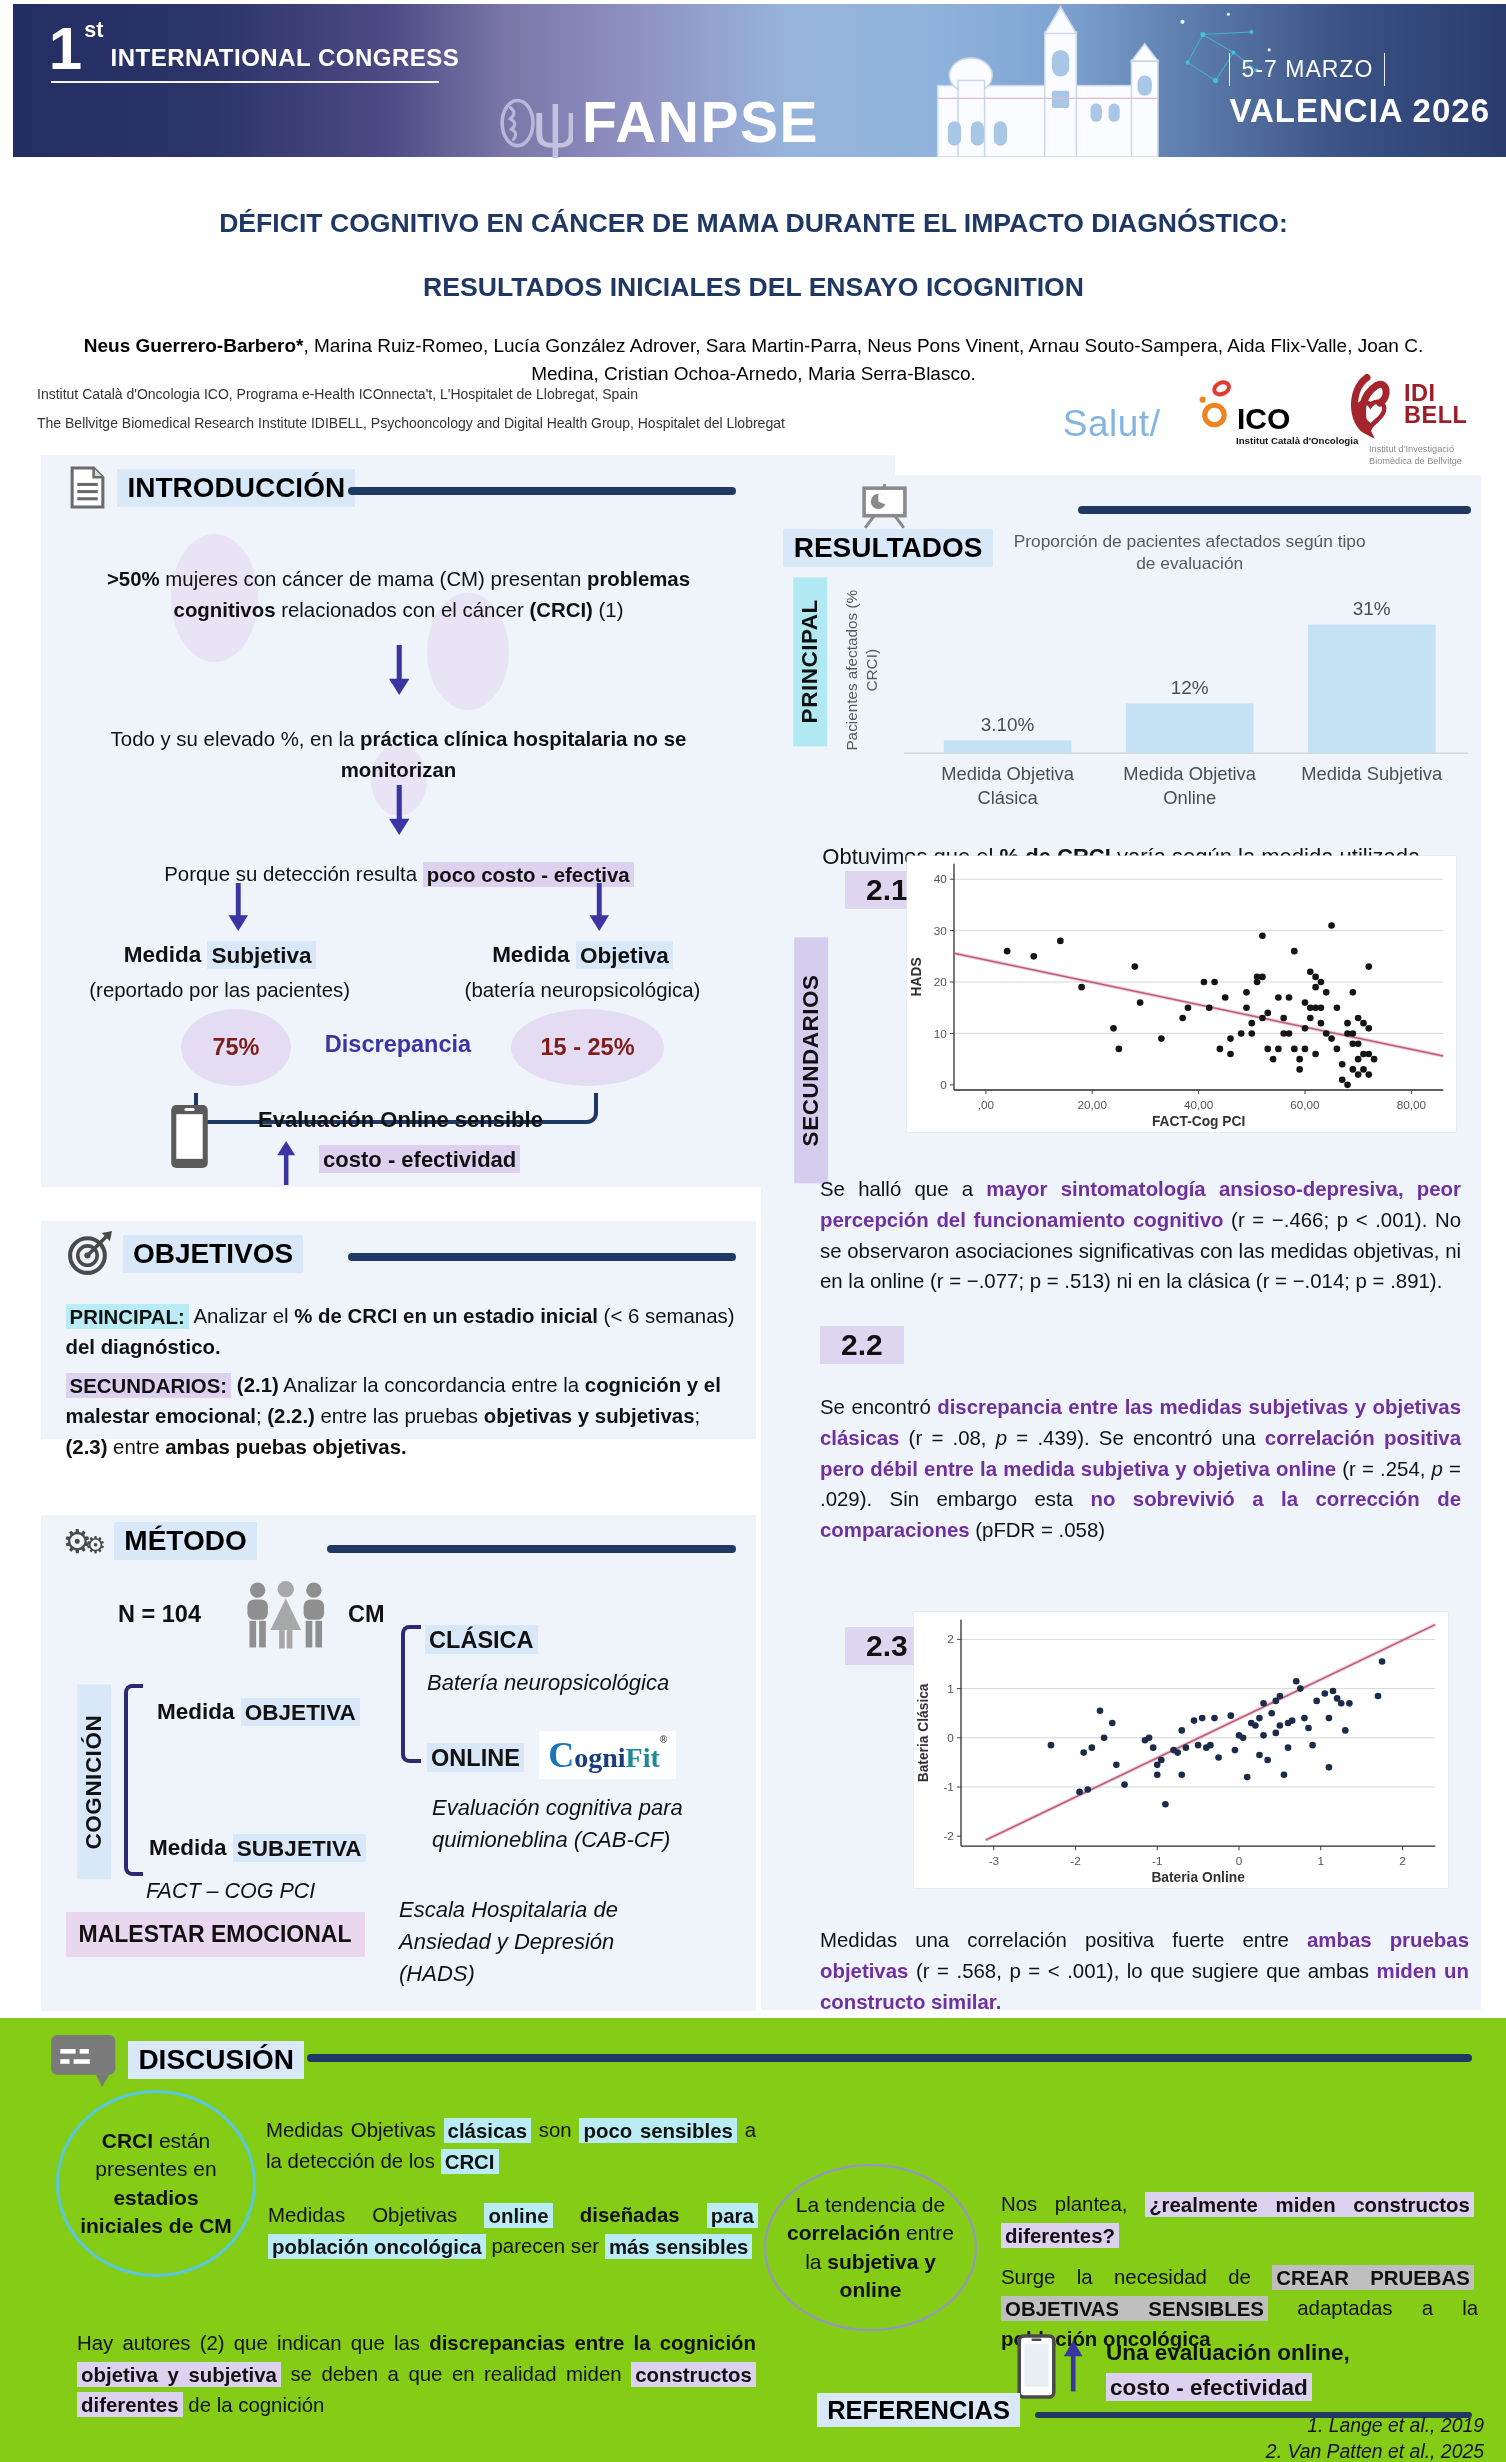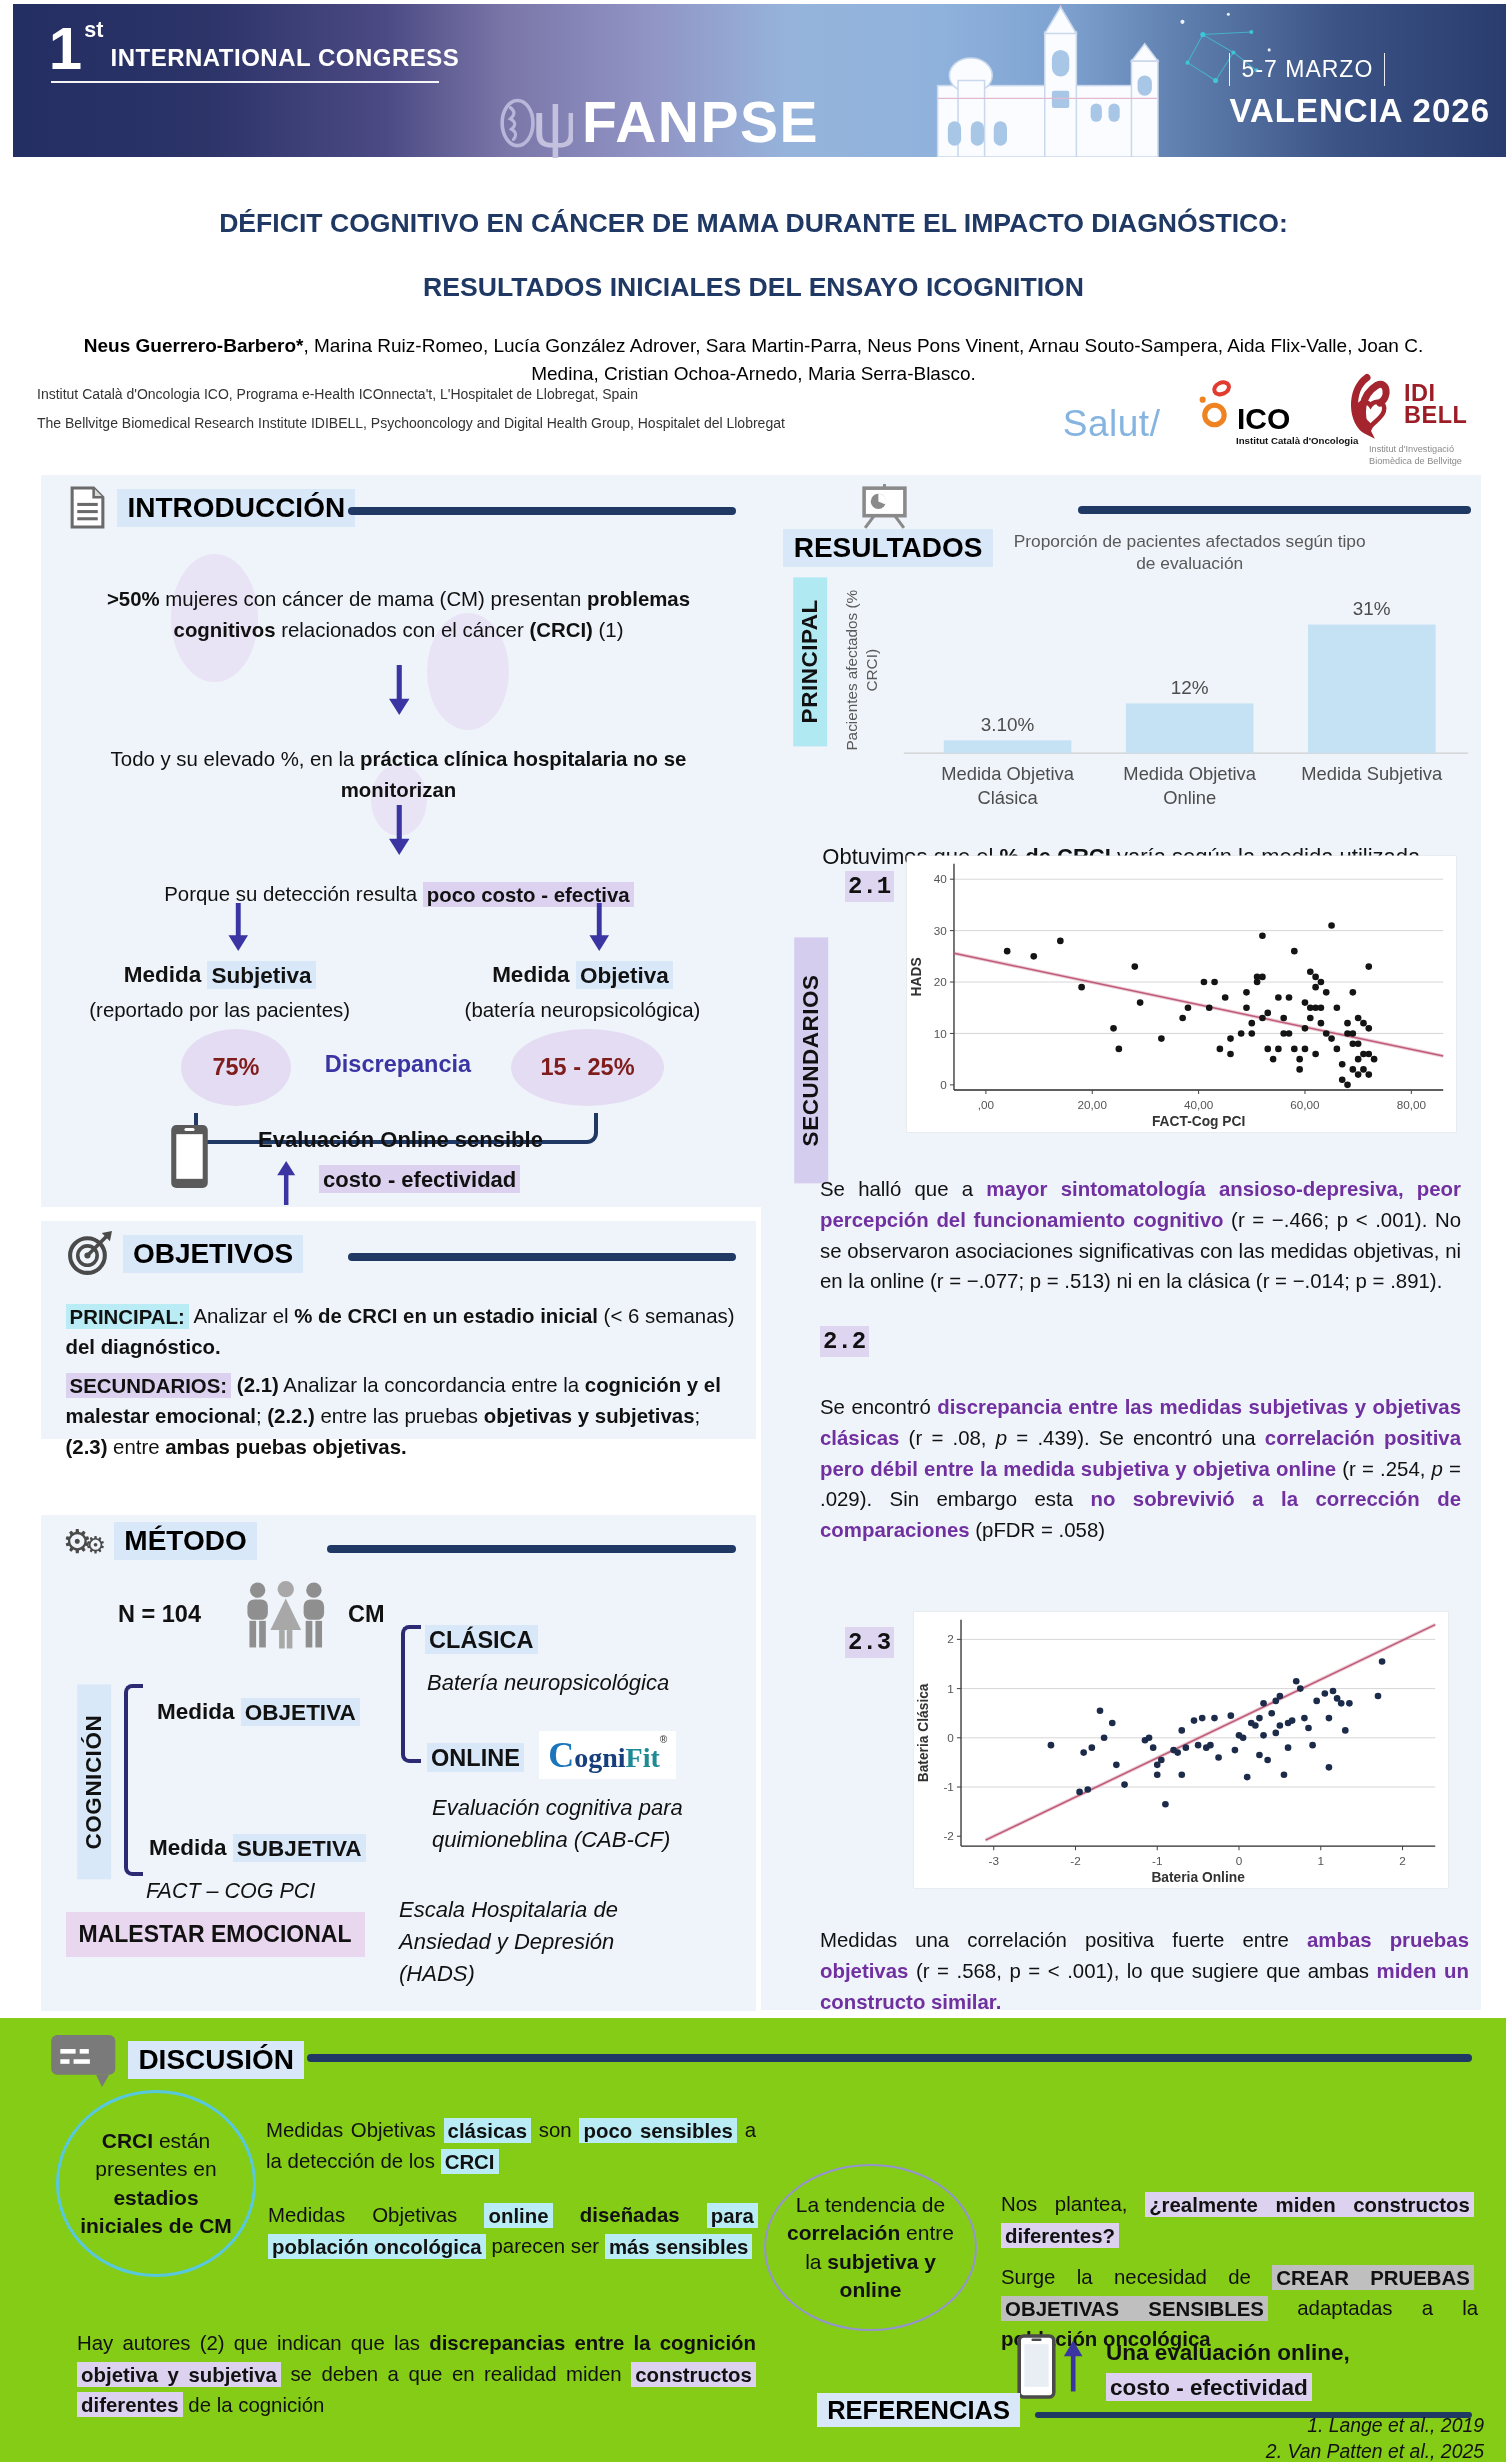--- a/index.html
+++ b/index.html
@@ -39,21 +39,21 @@
   .salut{position:absolute;left:12.8px;top:28px;font-size:37px;color:#85b4e0;letter-spacing:0.5px;}
   .ico{position:absolute;left:146px;top:0px;display:flex;align-items:flex-end;}
   .ico-name{font-size:30px;font-weight:800;color:#000;line-height:1;}
   .ico-sub{position:absolute;left:186px;top:60px;font-size:9.7px;font-weight:700;color:#111;}
   .idibell{position:absolute;left:289px;top:-7.7px;display:flex;}
   .idi-name{font-size:23.5px;font-weight:800;color:#9c1d26;line-height:.95;margin-left:4.1px;margin-top:14.3px;letter-spacing:0.5px;}
   .idi-sub{position:absolute;left:319px;top:69px;font-size:9.2px;color:#8a8a8a;line-height:1.3;}
 
   
   .panel{position:absolute;background:#eff4fa;}
-  .p-intro{left:41px;top:475px;width:854px;height:732px;}
+  .p-intro{left:41px;top:455px;width:854px;height:732px;}
   .p-obj{left:41px;top:1221px;width:715px;height:218px;}
   .p-met{left:41px;top:1515px;width:715px;height:496px;}
   .p-res{left:761px;top:475px;width:720px;height:1535px;}
   .discusion{position:absolute;left:0;top:2018px;width:1507px;height:444px;background:#84cc16;}
 
   .sec-head{position:absolute;display:flex;align-items:center;}
   .sec-title{font-size:28px;font-weight:700;color:#000;background:#d9e8f8;padding:3.1px 10.2px;}
   .head-line{position:absolute;height:7.7px;background:#1f3864;border-radius:4.1px;}
 
   .rich{line-height:1.5;}
@@ -76,21 +76,21 @@
   .discrep{font-size:23.5px;font-weight:700;color:#3a35a2;}
   .bracket-u{position:absolute;border:0 solid #1f3864;border-left-width:4.6px;border-right-width:4.6px;border-bottom-width:4.6px;
     border-radius:0 0 11.2px 11.2px;}
   .bracket-l{position:absolute;border:0 solid #2b2a72;border-left-width:4.6px;border-top-width:4.6px;border-bottom-width:4.6px;
     border-radius:8.2px 0 0 8.2px;}
   .vtag{position:absolute;writing-mode:vertical-rl;transform:rotate(180deg);font-weight:700;font-size:22.5px;
     padding:8.2px 4.1px;text-align:center;letter-spacing:0.5px;}
   .vtag-cyan{background:#b0e9f2;}
   .vtag-lav{background:#d5cdee;}
   .vtag-blue{background:#d9e8f8;}
-  .tagnum{position:absolute;font-size:24px;font-weight:700;background:#ded5f1;padding:2px 3px;font-family:Liberation Mono, monospace;}
+  .tagnum{position:absolute;font-size:30px;font-weight:700;background:#ded5f1;padding:2px 21px;}
 
   .chart-card{position:absolute;background:#fff;box-shadow:0 0 0 0.5px #e3e3e3;}
   svg text{font-family:"Liberation Sans",sans-serif;}
 
   .gears{font-family:"DejaVu Sans",sans-serif;color:#4a4a4a;line-height:1;}
   .ellipse{position:absolute;border-radius:50%;display:flex;align-items:center;justify-content:center;text-align:center;}
   .ellipse .rich{font-size:21px;line-height:1.35;}
   .e-cyan{border:3.1px solid #58c8de;}
   .e-purp{border:2.6px solid #9693d3;}
 

